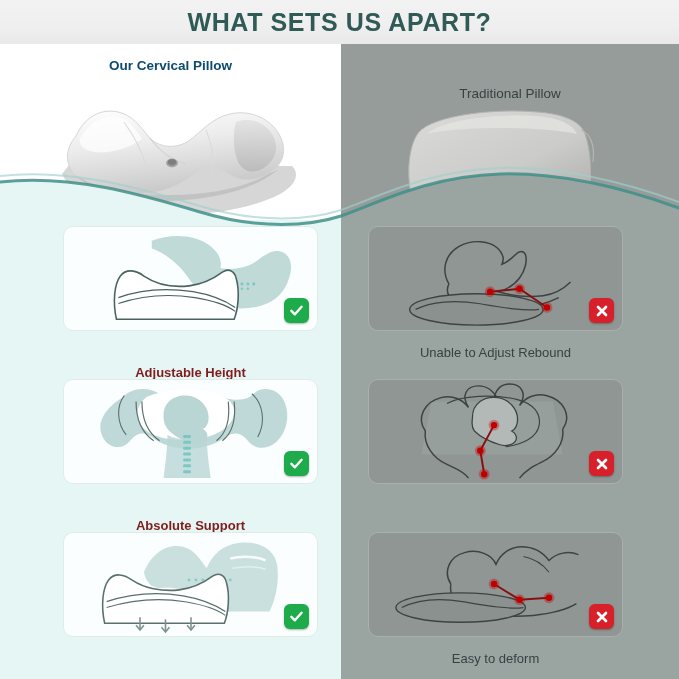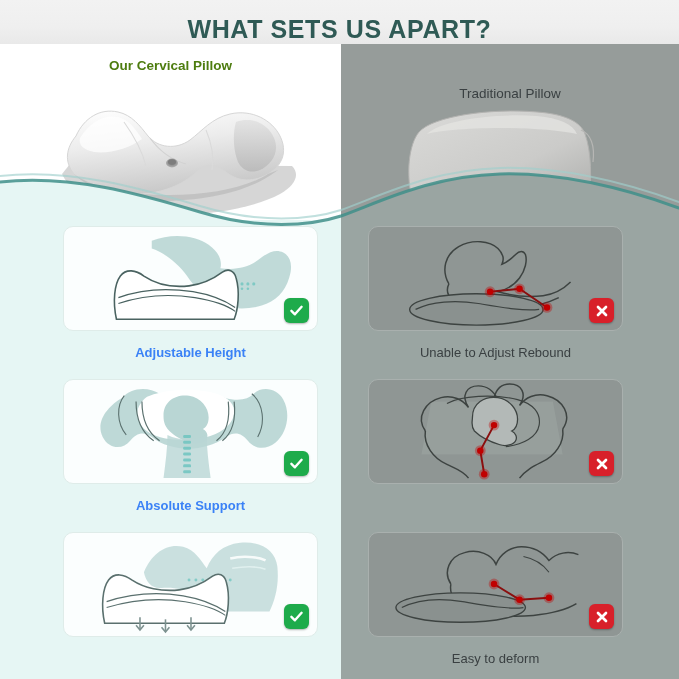--- a/index.html
+++ b/index.html
@@ -9,21 +9,21 @@
     position:relative;
     width:679px;height:679px;
     overflow:hidden;
     background:#ffffff;
   }
 
   
   .header{
     position:absolute;left:0;top:0;width:679px;height:44px;
     background:linear-gradient(to bottom,#f2f2f2 0%,#efefef 60%,#e9e9e9 100%);
-    display:flex;align-items:flex-end;justify-content:center;
+    display:flex;align-items:center;justify-content:center;
   }
   .header-title{
     font-size:25px;font-weight:bold;letter-spacing:.6px;
     color:#2f5a55;white-space:nowrap;
   }
 
   
   .half{position:absolute;top:44px;height:635px;}
   .half-left{left:0;width:341px;background:#ffffff;}
   .half-right{left:341px;width:338px;background:#969c9a;}
@@ -34,21 +34,21 @@
   .tint-right{top:176px;background:#9aa5a2;}
 
   
   .wave{position:absolute;left:0;top:44px;width:679px;height:635px;pointer-events:none;}
 
   
   .hero-label{
     position:absolute;width:100%;text-align:center;top:14px;
     font-size:13.5px;font-weight:bold;
   }
-  .hero-label-left{color:#4d7c0f;}
+  .hero-label-left{color:#0c4a6e;}
   .hero-label-right{color:#3a4042;font-weight:normal;margin-top:28px;}
 
   .hero-art{position:absolute;left:0;top:34px;width:100%;height:150px;}
 
   
   .card{
     position:absolute;width:255px;height:105px;
     border-radius:10px;box-sizing:border-box;
   }
   .card-good{
@@ -66,21 +66,21 @@
     box-shadow:0 1px 2px rgba(0,0,0,.3);
   }
   .badge-check{background:#1eab4b;}
   .badge-x{background:#d8202a;}
   .badge svg{display:block;}
 
   .card-caption{
     position:absolute;width:255px;text-align:center;
     font-size:13px;font-weight:bold;
   }
-  .cap-good{color:#3b82f6;}
+  .cap-good{color:#7f1d1d;margin-top:20px;}
   .cap-bad{color:#3a4042;font-weight:normal;}
 
   
   .col-l{left:63px;}
   .col-r{left:368px;}
 
   
   .row1{top:226px;}
   .row2{top:379px;}
   .row3{top:532px;}

